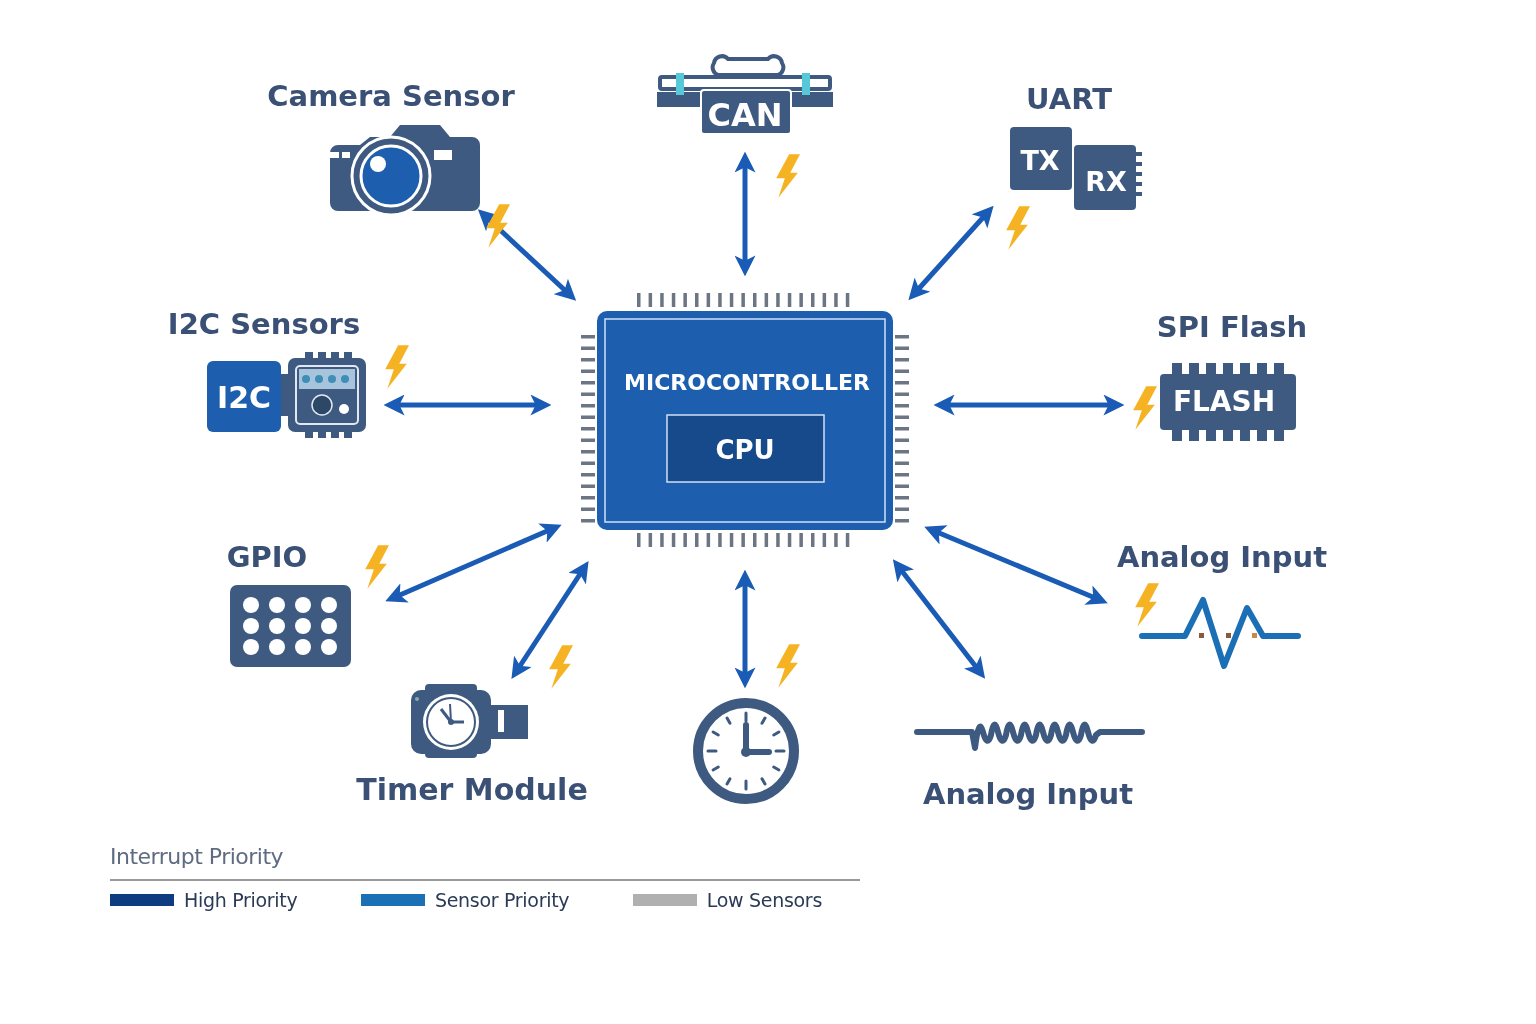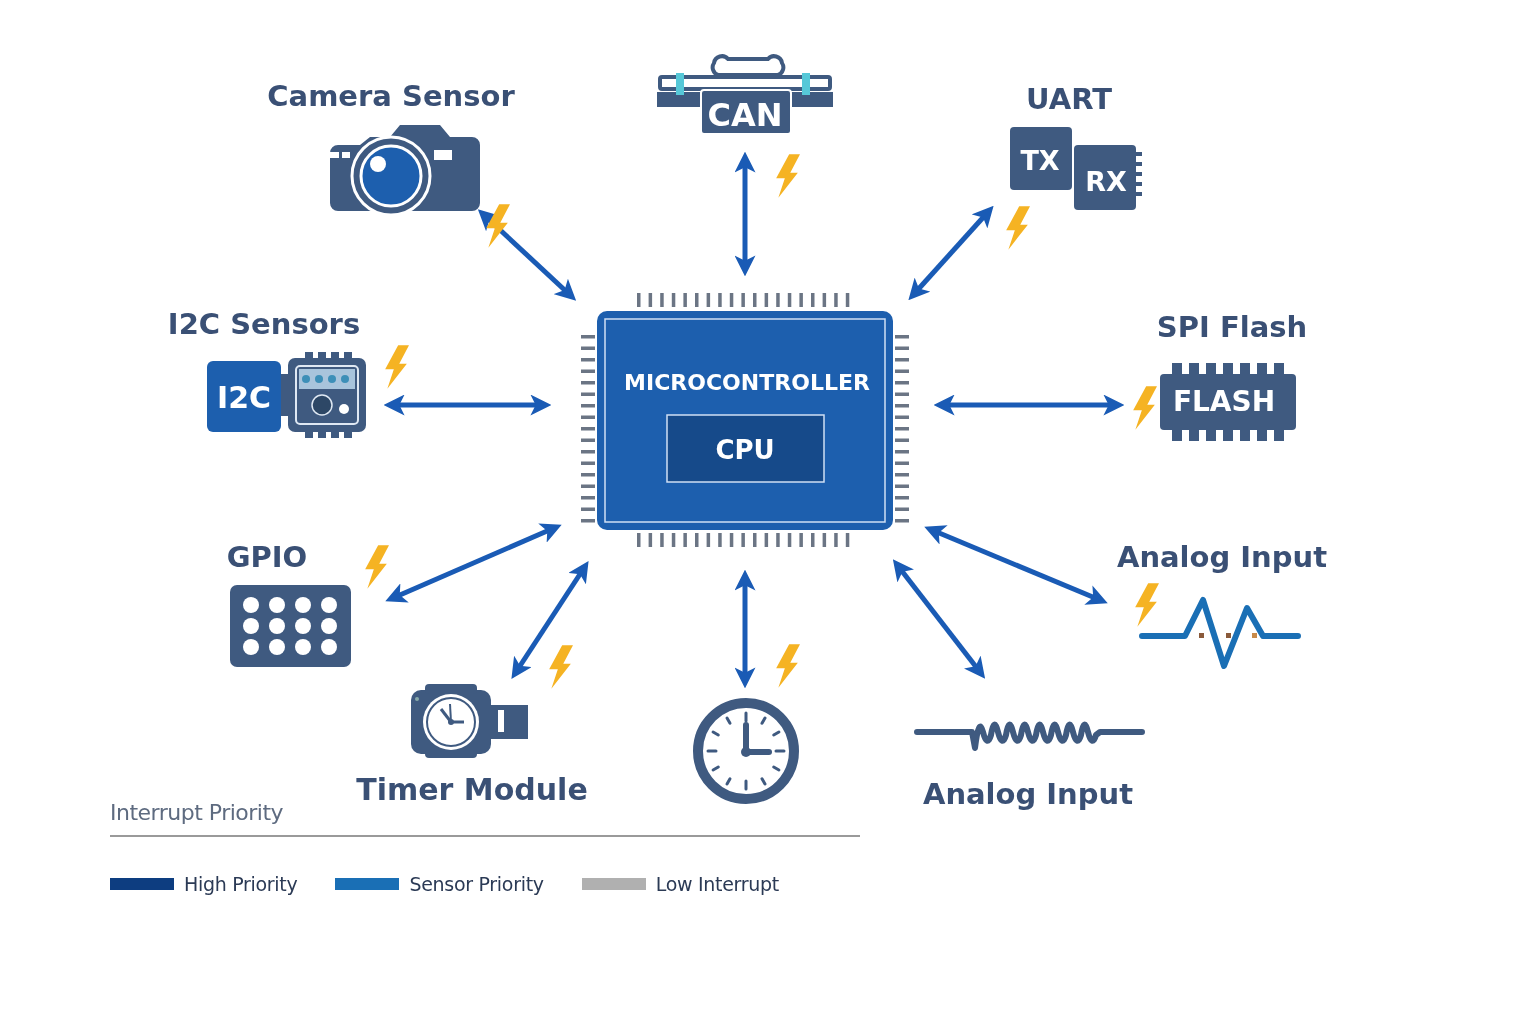--- a/index.html
+++ b/index.html
@@ -1,24 +1,24 @@
 <!DOCTYPE html>
 <html><head>
 <meta charset="utf-8">
 <style>
   html, body { margin: 0; padding: 0; background: #ffffff; }
   body { width: 1536px; height: 1024px; position: relative; overflow: hidden;
          font-family: "DejaVu Sans", "Liberation Sans", sans-serif; }
   #diagram { position: absolute; left: 0; top: 0; width: 1536px; height: 1024px; }
   .lbl { font-family: "DejaVu Sans", sans-serif; font-weight: bold; fill: #3a5075; }
   .chip-title { font-family: "DejaVu Sans", sans-serif; font-weight: bold; fill: #ffffff; }
-  .legend { position: absolute; left: 110px; top: 800px; width: 750px; }
+  .legend { position: absolute; left: 110px; top: 844px; width: 750px; }
   .legend-title { font-family: "DejaVu Sans", sans-serif; font-size: 22px; color: #5e6b80; margin: 0 0 10px 0; letter-spacing: -0.5px; }
   .legend-rule { height: 2px; background: #9a9a9a; width: 750px; }
-  .legend-row { display: flex; align-items: center; margin-top: 36px; }
+  .legend-row { display: flex; align-items: center; margin-top: 8px; justify-content: space-between; }
   .legend-item { display: flex; align-items: center; margin-right: 38px; }
   .swatch { width: 64px; height: 12px; margin-right: 10px; }
   .legend-text { font-family: "DejaVu Sans", sans-serif; font-size: 19px; color: #2b3a55; letter-spacing: -0.3px; }
 </style>
 </head>
 <body>
 
 <svg id="diagram" viewBox="0 0 1536 1024" xmlns="http://www.w3.org/2000/svg">
   <defs>
     <marker id="ah" viewBox="0 0 10 10" refX="6" refY="5" markerWidth="4.2" markerHeight="4.2" orient="auto-start-reverse">
@@ -307,16 +307,16 @@
     <div class="legend-item">
       <div class="swatch" style="background: rgb(13, 61, 128);"></div>
       <span class="legend-text">High Priority</span>
     </div>
     <div class="legend-item">
       <div class="swatch" style="background: rgb(26, 111, 181);"></div>
       <span class="legend-text">Sensor Priority</span>
     </div>
     <div class="legend-item">
       <div class="swatch" style="background: rgb(176, 176, 176);"></div>
-      <span class="legend-text">Low Interrupt</span>
+      <span class="legend-text">Low Sensors</span>
     </div>
   </div>
 </div>
 
 </body></html>

